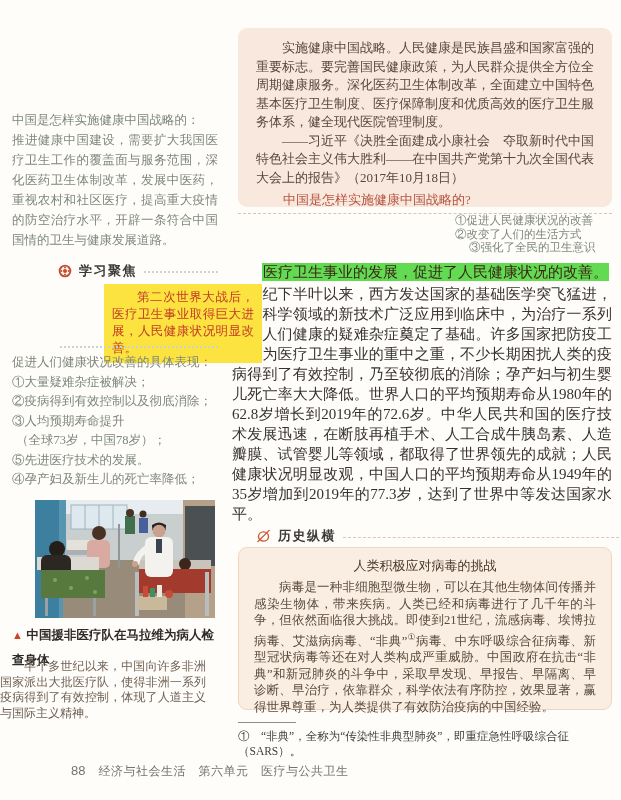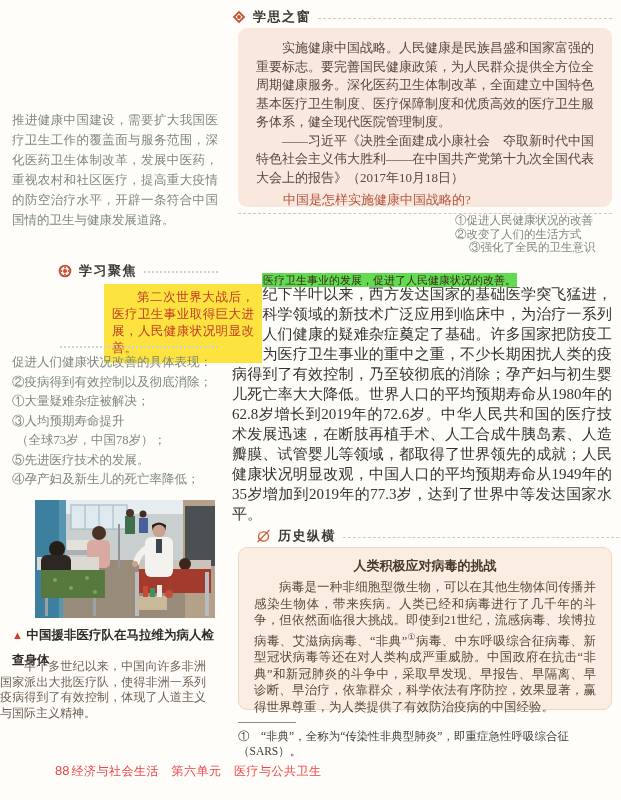--- a/index.html
+++ b/index.html
@@ -20,35 +20,35 @@
   .question{font-size:13px;color:#b4543f;}
 
   .divider-dash{border-top:1px dashed #d9c4b4;}
 
   .section-heading{font-family:"Liberation Sans","DejaVu Sans",sans-serif;font-weight:bold;
                    font-size:17px;color:#d94f35;letter-spacing:.5px;white-space:nowrap;}
 
   .annot{font-size:11.5px;line-height:13.5px;color:#8d9289;white-space:nowrap;}
   .annot .shift{padding-left:14px;}
 
-  .body-first{margin:8px;text-indent:2em;font-size:11px;line-height:20px;white-space:nowrap;}
+  .body-first{margin:0;text-indent:2em;font-size:15px;line-height:20px;white-space:nowrap;}
   mark.green{background:#62db52;color:#3c2817;padding:1px 1px;}
   .body-text{margin:0;font-size:15px;line-height:20px;color:#363230;text-align:justify;}
 
   
   .lishi-box{background:#faeee3;border:1px solid #eed6c1;border-radius:9px;
              padding:7px 15px 8px;box-sizing:border-box;}
-  .box-title{text-align:center;font-size:13px;font-weight:bold;color:#4a3a2b;margin:2px 0 4px;}
+  .box-title{text-align:center;font-size:13px;font-weight:normal;color:#4a3a2b;margin:2px 0 4px;}
   .box-text{margin:0;font-size:12.5px;line-height:16.5px;color:#5a4a3c;text-align:justify;text-indent:2em;}
   .box-text sup{font-size:9px;}
 
   .fn-divider{border-top:1px solid #8f8b87;}
   .footnote{font-size:11.5px;color:#413d3a;line-height:15px;}
 
-  .footer{display:flex;align-items:baseline;gap:2px;color:#ef4444;}
+  .footer{display:flex;align-items:baseline;gap:13px;color:#737373;margin-left:16px;}
   .page-num{font-size:13px;font-family:"Liberation Sans","DejaVu Sans",sans-serif;}
   .footer-text{font-size:12px;letter-spacing:.5px;}
 
   
   .hand{color:#7d877d;}
   .note1{font-size:12.5px;line-height:20px;text-align:justify;}
   .note1 p{margin:0;}
   .note2-line{font-size:12.5px;line-height:19.5px;white-space:nowrap;}
 
   .yellow-box{background:#fce33f;padding:5px 8px 6px;box-sizing:border-box;margin-left:44px;}
@@ -58,31 +58,20 @@
   .caption{font-family:"Liberation Sans","DejaVu Sans",sans-serif;font-size:12.5px;font-weight:bold;
            color:#2f2b28;line-height:25px;}
   .caption .tri{color:#cf4125;font-size:11px;}
   .photo-note{margin:0;font-size:12px;line-height:15.5px;color:#6e6054;text-align:justify;text-indent:2em;}
 </style>
 </head>
 <body>
 
 <div class="canvas">
 
-  <div class="abs hrow" style="left:232px;top:8px;width:380px;">
-    <span style="display:inline-block;width:14px;height:14px;">
-      <svg viewBox="0 0 14 14" width="14" height="14">
-        <rect x="2.6" y="2.6" width="8.8" height="8.8" fill="#c44d31" transform="rotate(45 7 7)"></rect>
-        <rect x="4.4" y="4.4" width="5.2" height="5.2" fill="#fffdfa" transform="rotate(45 7 7)"></rect>
-        <circle cx="7" cy="7" r="1.9" fill="#c44d31"></circle>
-      </svg>
-    </span>
-    <span class="h-label">学思之窗</span>
-    <span class="dash-fill"></span>
-  </div>
 
   <div class="abs quote-box" style="left:238px;top:28px;width:374px;">
     <p class="quote-p">实施健康中国战略。人民健康是民族昌盛和国家富强的重要标志。要完善国民健康政策，为人民群众提供全方位全周期健康服务。深化医药卫生体制改革，全面建立中国特色基本医疗卫生制度、医疗保障制度和优质高效的医疗卫生服务体系，健全现代医院管理制度。</p>
     <p class="quote-p">——习近平《决胜全面建成小康社会　夺取新时代中国特色社会主义伟大胜利——在中国共产党第十九次全国代表大会上的报告》（2017年10月18日）</p>
   </div>
 
   <div class="abs question" style="left:283px;top:191px;">中国是怎样实施健康中国战略的?</div>
 
   <div class="abs divider-dash" style="left:238px;top:213px;width:374px;"></div>
 
@@ -115,20 +104,21 @@
 
   <div class="abs fn-divider" style="left:238px;top:722px;width:58px;"></div>
   <div class="abs footnote" style="left:238px;top:729px;width:374px;">①　“非典”，全称为“传染性非典型肺炎”，即重症急性呼吸综合征（SARS）。</div>
 
   <div class="abs footer" style="left:55px;top:763px;">
     <span class="page-num">88</span>
     <span class="footer-text">经济与社会生活　第六单元　医疗与公共卫生</span>
   </div>
 
   <div class="abs note1 hand" style="left:12px;top:110px;width:206px;">
+    <p>中国是怎样实施健康中国战略的：</p>
     <p>推进健康中国建设，需要扩大我国医疗卫生工作的覆盖面与服务范围，深化医药卫生体制改革，发展中医药，重视农村和社区医疗，提高重大疫情的防空治疗水平，开辟一条符合中国国情的卫生与健康发展道路。</p>
   </div>
 
   <div class="abs hrow" style="left:58px;top:262px;width:160px;">
     <span style="display:inline-block;width:14px;height:14px;">
       <svg viewBox="0 0 14 14" width="14" height="14">
         <circle cx="7" cy="7" r="6.3" fill="#c44d31"></circle>
         <circle cx="7" cy="7" r="4.4" fill="#fffdfa"></circle>
         <circle cx="7" cy="7" r="2" fill="#c44d31"></circle>
         <circle cx="7" cy="3.4" r="1" fill="#c44d31"></circle>
@@ -141,22 +131,22 @@
     <span class="dot-fill"></span>
   </div>
 
   <div class="abs yellow-box" style="left:60px;top:284px;width:158px;">
     <p class="yellow-text">第二次世界大战后，医疗卫生事业取得巨大进展，人民健康状况明显改善。</p>
   </div>
   <div class="abs" style="left:60px;top:346px;width:158px;border-top:2px dotted #cfd2cc;"></div>
 
   <div class="abs hand" style="left:12px;top:353px;width:206px;">
     <div class="note2-line">促进人们健康状况改善的具体表现：</div>
+    <div class="note2-line">①大量疑难杂症被解决；</div>
     <div class="note2-line">②疫病得到有效控制以及彻底消除；</div>
-    <div class="note2-line">①大量疑难杂症被解决；</div>
     <div class="note2-line">③人均预期寿命提升</div>
     <div class="note2-line" style="padding-left:4px;">（全球73岁，中国78岁）；</div>
     <div class="note2-line">⑤先进医疗技术的发展。</div>
     <div class="note2-line">④孕产妇及新生儿的死亡率降低；</div>
   </div>
 
   <div class="abs photo-frame" style="left:35px;top:500px;">
     <svg viewBox="0 0 180 118" width="180" height="118">
       <rect width="180" height="118" fill="#c9cfcf"></rect>
       <rect width="180" height="14" fill="#e6ecef"></rect>

